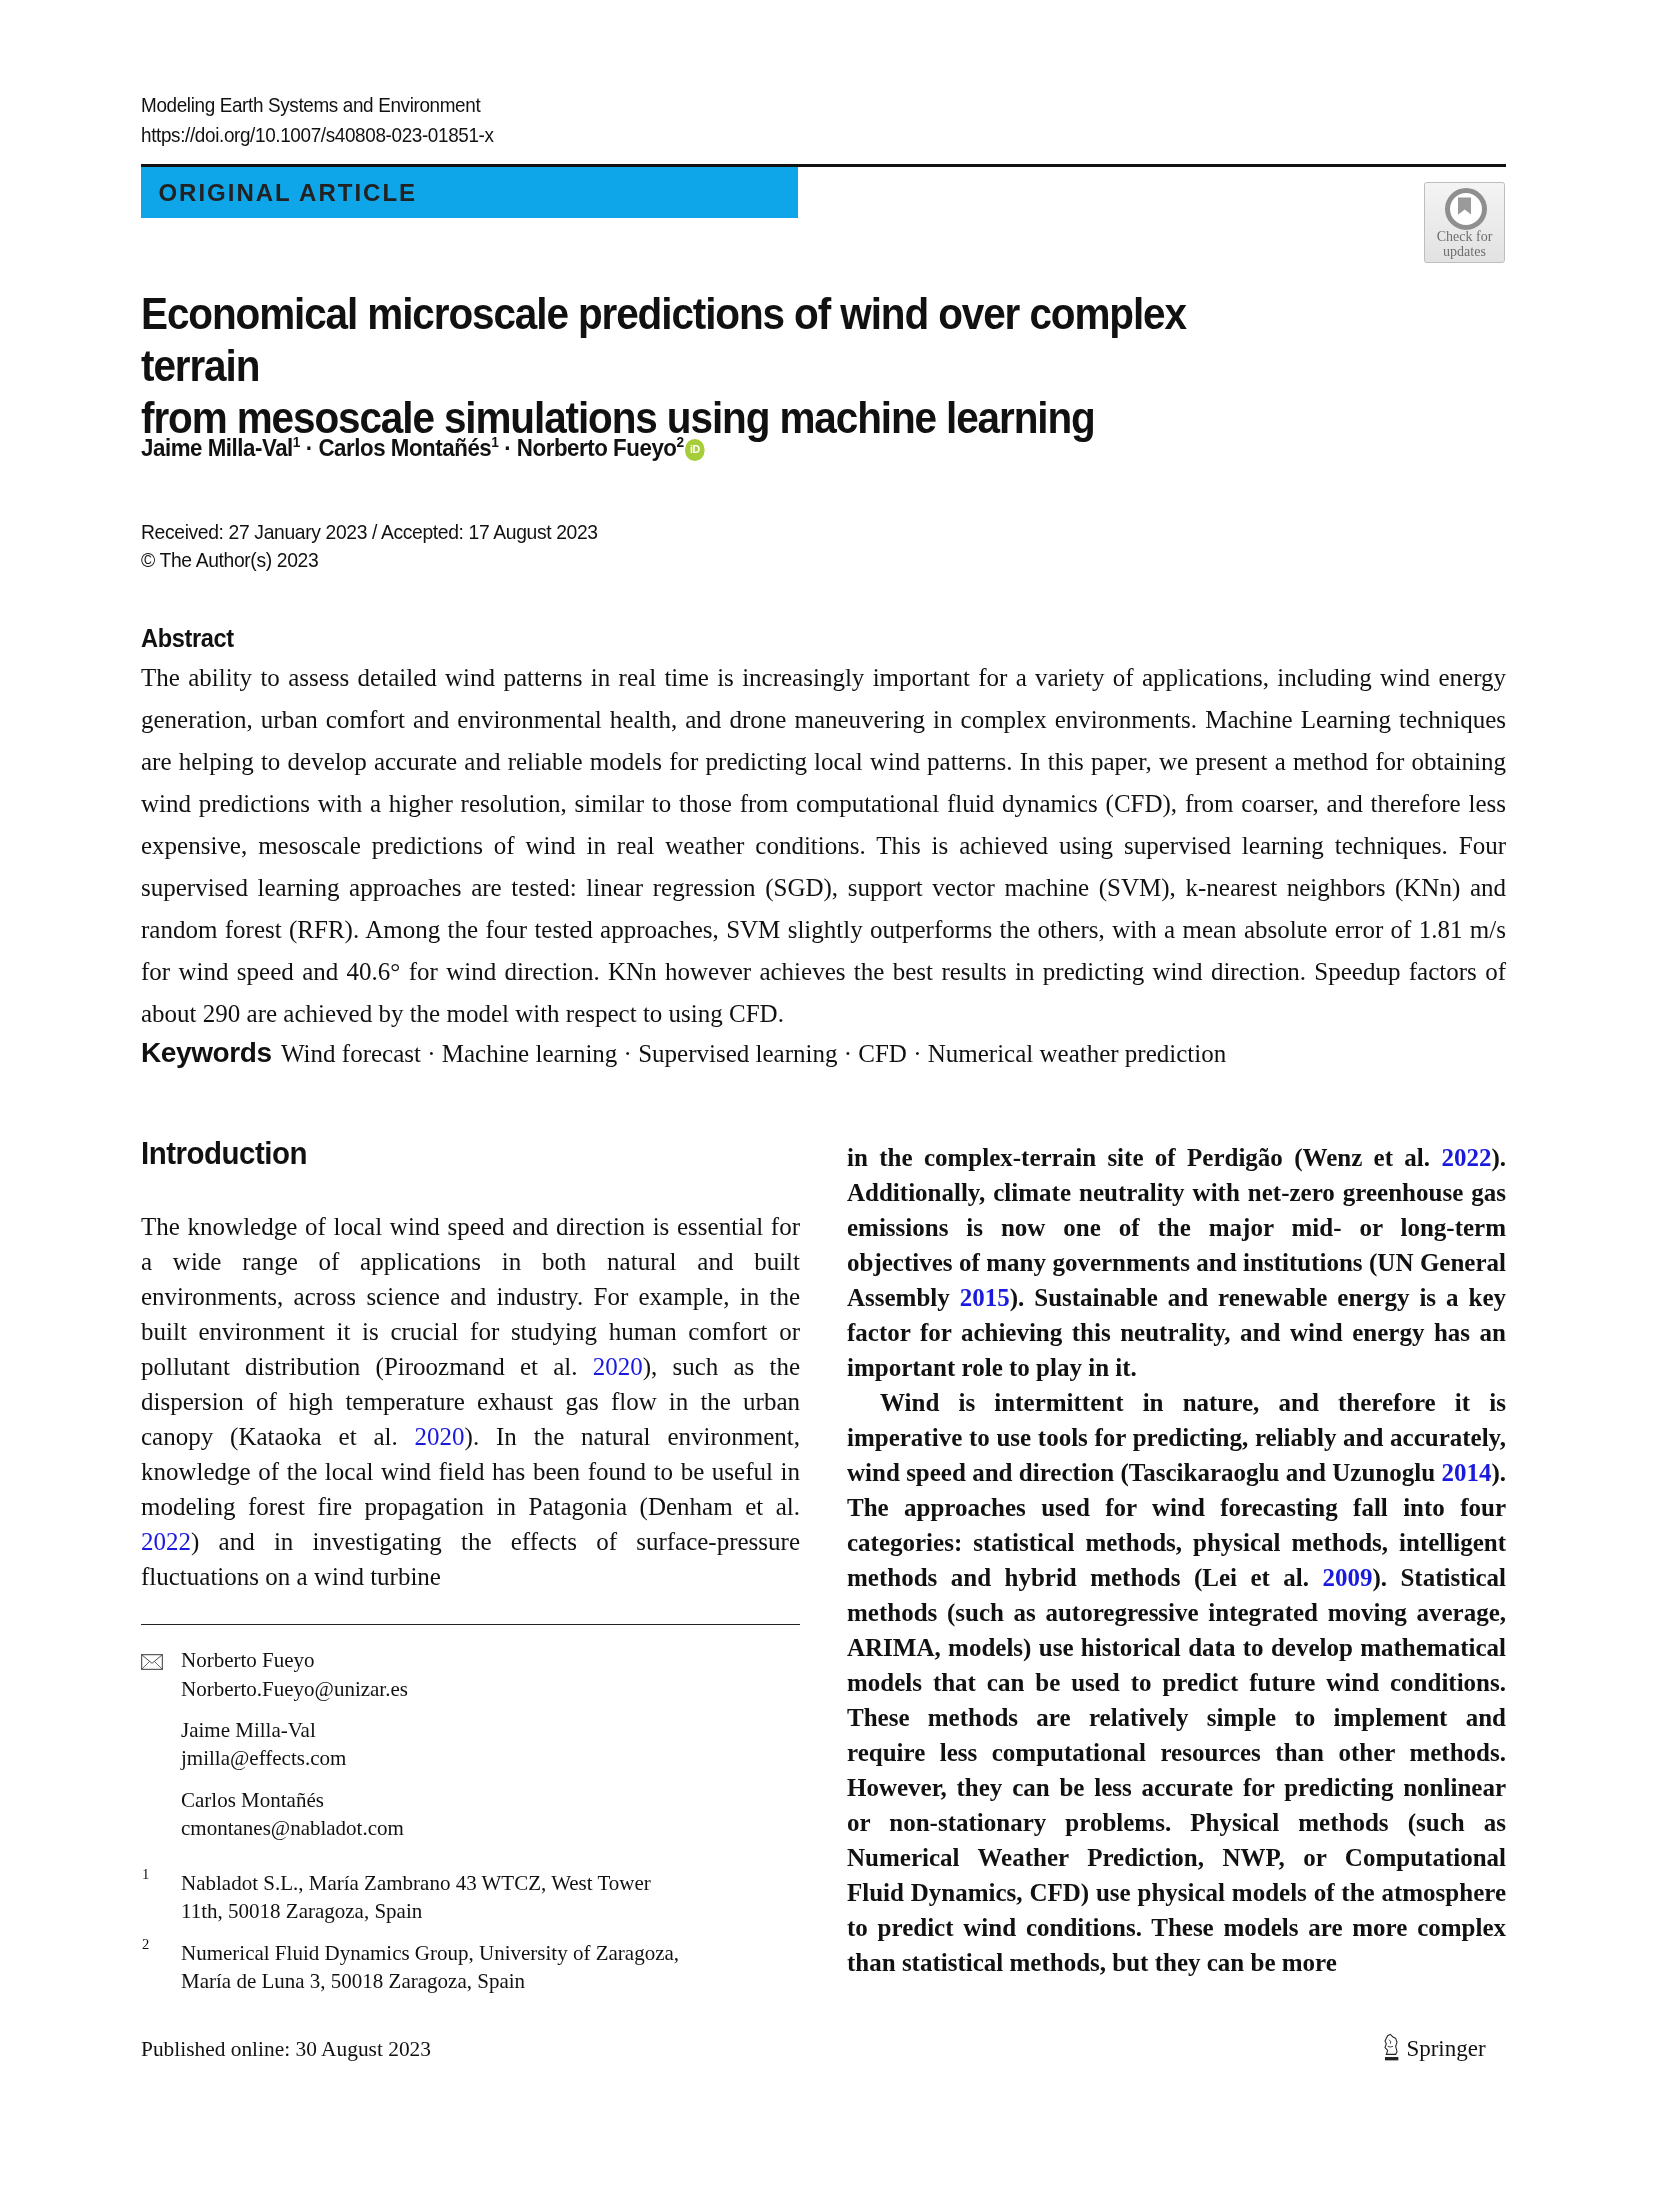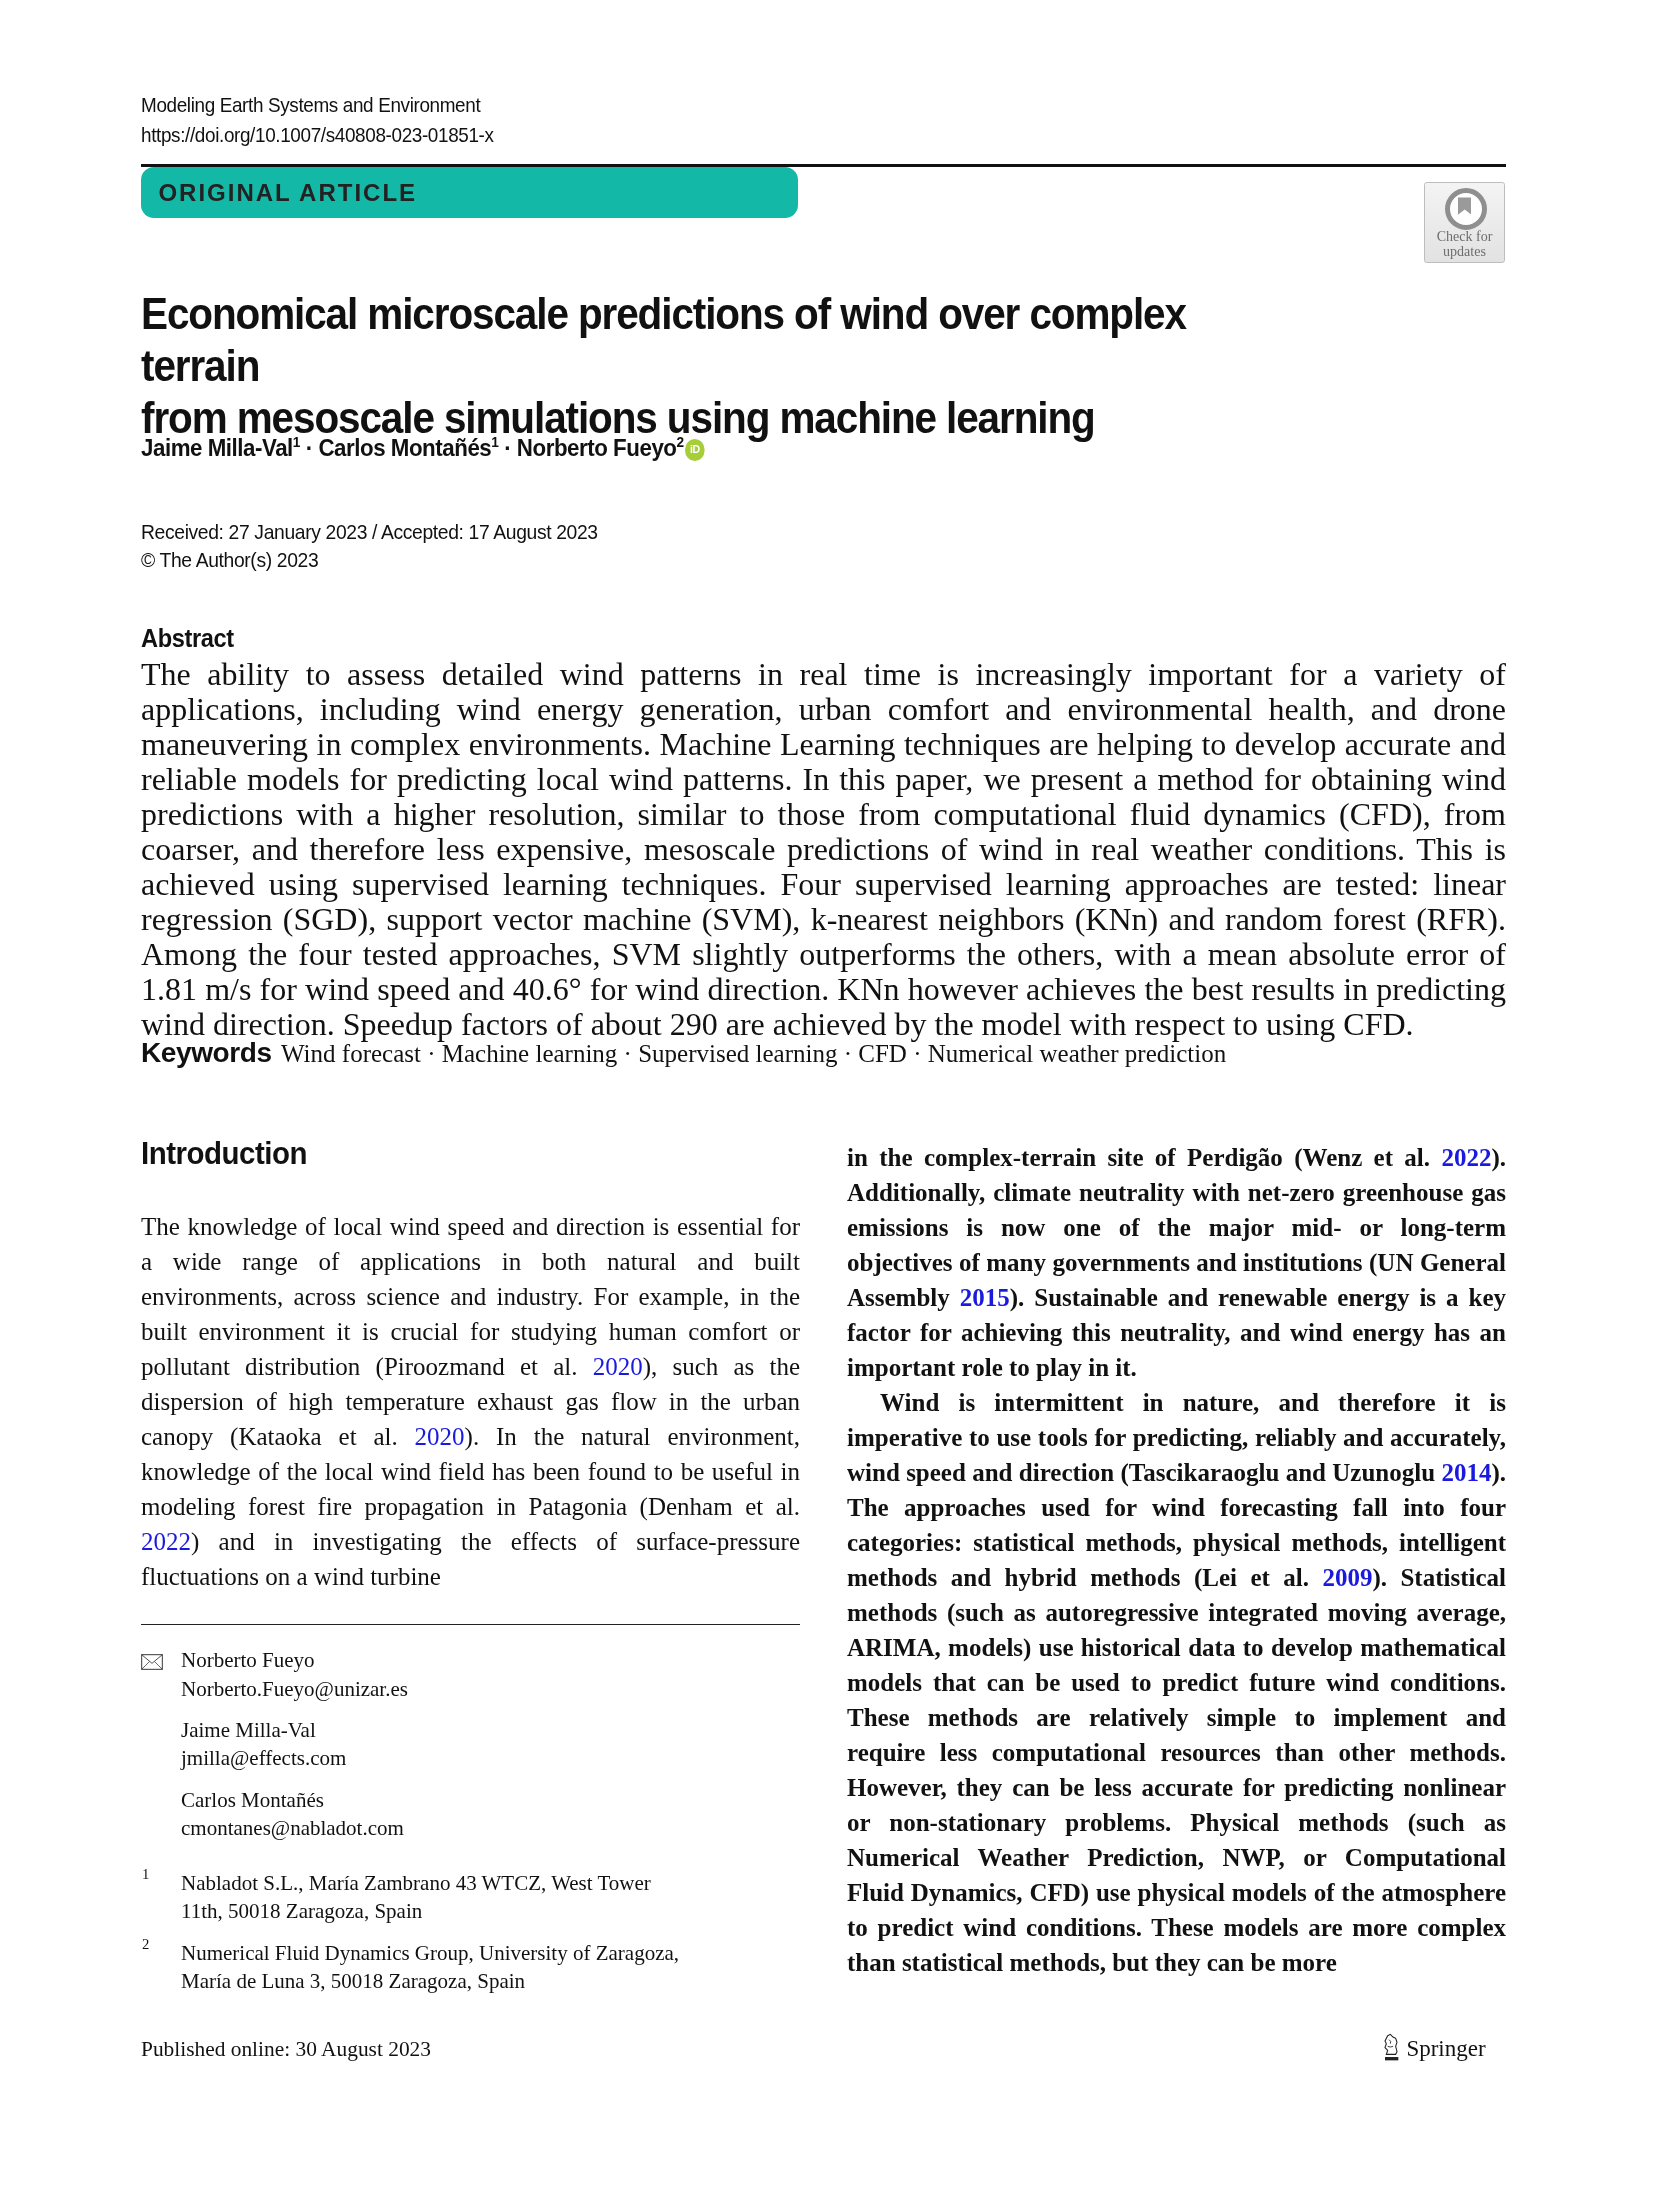--- a/index.html
+++ b/index.html
@@ -5,38 +5,38 @@
   html, body { margin:0; padding:0; background:#ffffff; }
   body { width:1660px; height:2205px; position:relative; overflow:hidden; color:#111; }
   .sans { font-family:"Liberation Sans", "DejaVu Sans", sans-serif; }
   .serif { font-family:"Liberation Serif", "DejaVu Serif", serif; }
   .abs { position:absolute; }
 
   #journal { left:141px; top:90px; font-size:21px; line-height:29.4px; letter-spacing:-0.4px; transform:scaleX(0.9); transform-origin:left top; }
   #doi { left:141px; top:120px; font-size:21px; line-height:29.4px; letter-spacing:-0.4px; transform:scaleX(0.9); transform-origin:left top; }
 
   #top-rule { left:141px; top:164px; width:1365px; height:3.3px; background:#111; }
-  #article-type { left:141px; top:167px; width:657px; height:51px; background:#14b8a6;border-radius:13px; }
+  #article-type { left:141px; top:167px; width:657px; height:51px; background:#0ea5e9; }
   #article-type span { position:absolute; left:17.4px; top:12px; font-size:24px; font-weight:bold; letter-spacing:2px; color:#222; }
 
   #check-updates { left:1424px; top:182px; width:79px; height:79px; border:0.7px solid #bdbdbd; border-radius:2.7px; background:linear-gradient(#f4f4f4,#e2e2e2); text-align:center;font-family:Liberation Serif, serif; }
   #check-updates .ring { position:absolute; left:20px; top:5.4px; width:32px; height:32px; border-radius:50%; border:5.4px solid #8f8f8f; background:#ffffff; }
   #check-updates .ring:after { content:""; position:absolute; left:8px; top:4px; width:13.4px; height:17.4px; background:#9a9a9a; clip-path:polygon(0 0,100% 0,100% 100%,50% 70%,0 100%); }
   #check-updates .lbl { position:absolute; left:0; width:79px; font-size:14px; line-height:14.7px; color:#6e6e6e; }
 
   #title { left:141px; top:288px; width:1272px; font-size:44px; line-height:52px; font-weight:bold; letter-spacing:-1.2px; transform:scaleX(0.92); transform-origin:left top; color:#111; }
   #authors { left:141px; top:434px; font-size:24px; font-weight:bold; letter-spacing:-0.5px; transform:scaleX(0.93); transform-origin:left top; white-space:nowrap; }
   #authors sup { font-size:14.7px; vertical-align:9.4px; line-height:0; }
   #orcid { display:inline-block; width:21.4px; height:21.4px; border-radius:50%; background:#a6ce39; color:#fff; font-size:11.4px; line-height:21.4px; text-align:center; vertical-align:2.7px; margin-left:1.3px; font-weight:bold; }
 
   #received { left:141px; top:518px; font-size:21px; line-height:28px; letter-spacing:-0.4px; transform:scaleX(0.92); transform-origin:left top; }
   #copyright { left:141px; top:546px; font-size:21px; line-height:28px; letter-spacing:-0.4px; transform:scaleX(0.92); transform-origin:left top; }
 
   #abstract-heading { left:141px; top:624px; font-size:25.4px; font-weight:bold; letter-spacing:-0.4px; transform:scaleX(0.93); transform-origin:left top; }
-  #abstract-body { left:141px; top:657px; width:1365px; font-size:32px; line-height:35px; text-align:justify; }
+  #abstract-body { left:141px; top:657px; width:1365px; font-size:25px; line-height:42px; text-align:justify; }
 
   #keywords { left:141px; top:1036px; width:1365px; font-size:25px; line-height:34px; white-space:nowrap; }
   #keywords .kw-label { font-size:28px; font-weight:bold; letter-spacing:-0.4px; margin-right:9.4px; }
 
   #intro-heading { left:141px; top:1136px; font-size:31px; font-weight:bold; letter-spacing:-0.5px; transform:scaleX(0.95); transform-origin:left top; }
 
   .col { position:absolute; width:659px; font-size:25px; line-height:35px; text-align:justify; text-align-last:auto; }
   .col p { margin:0; }
   .col .indent { text-indent:33px; }
   #col-left { left:141px; top:1209px; }

